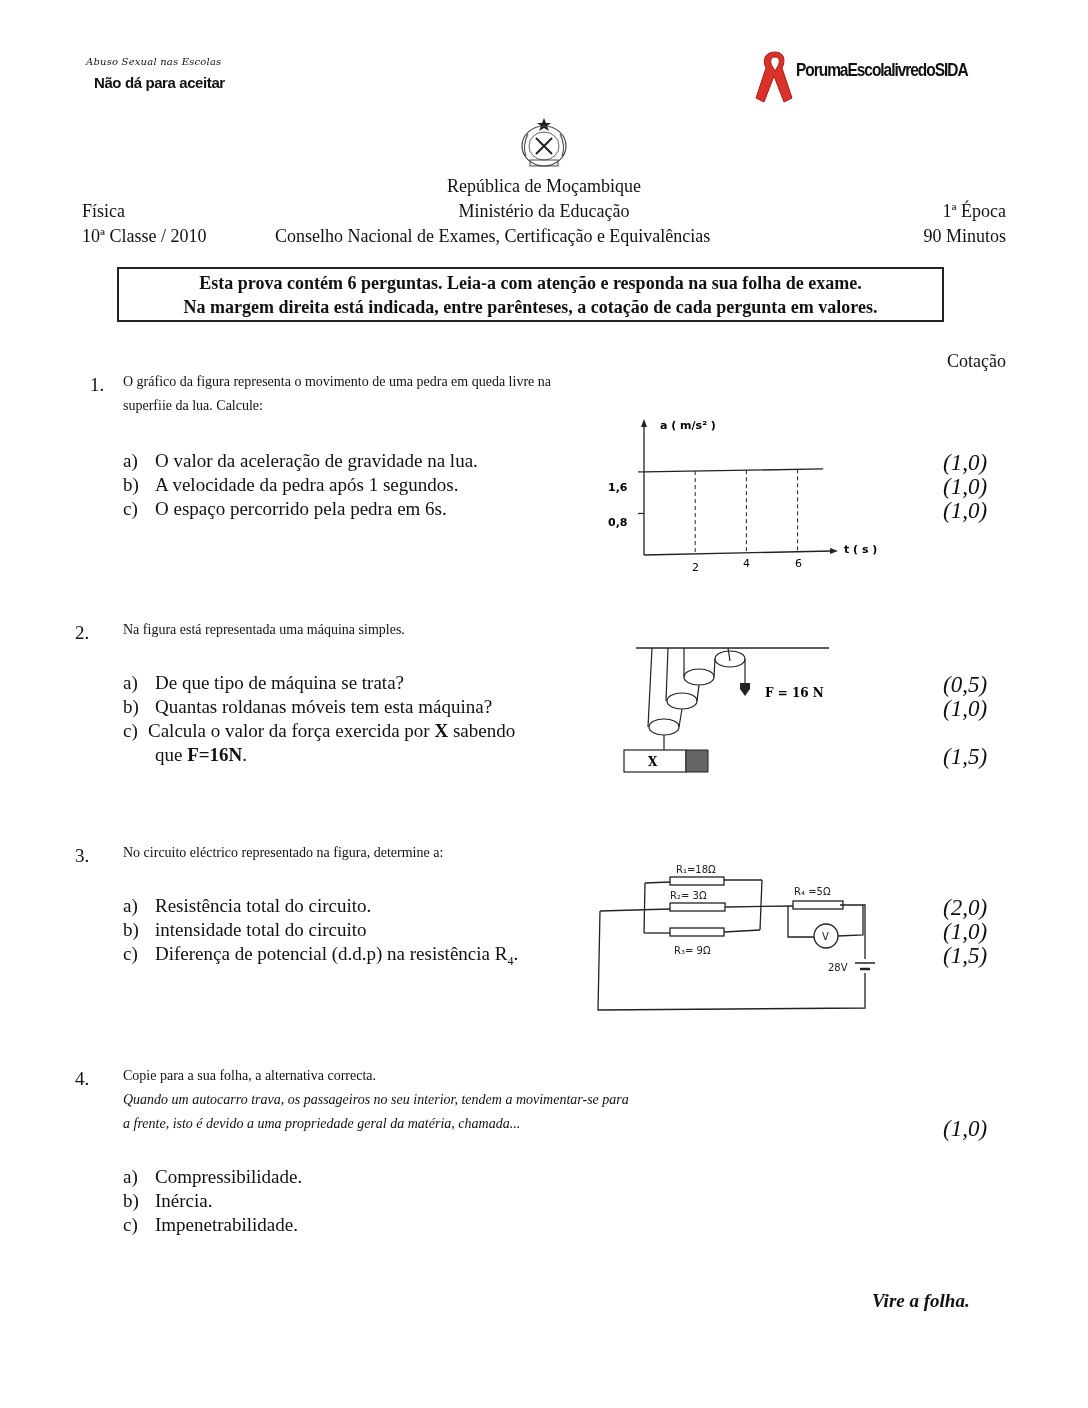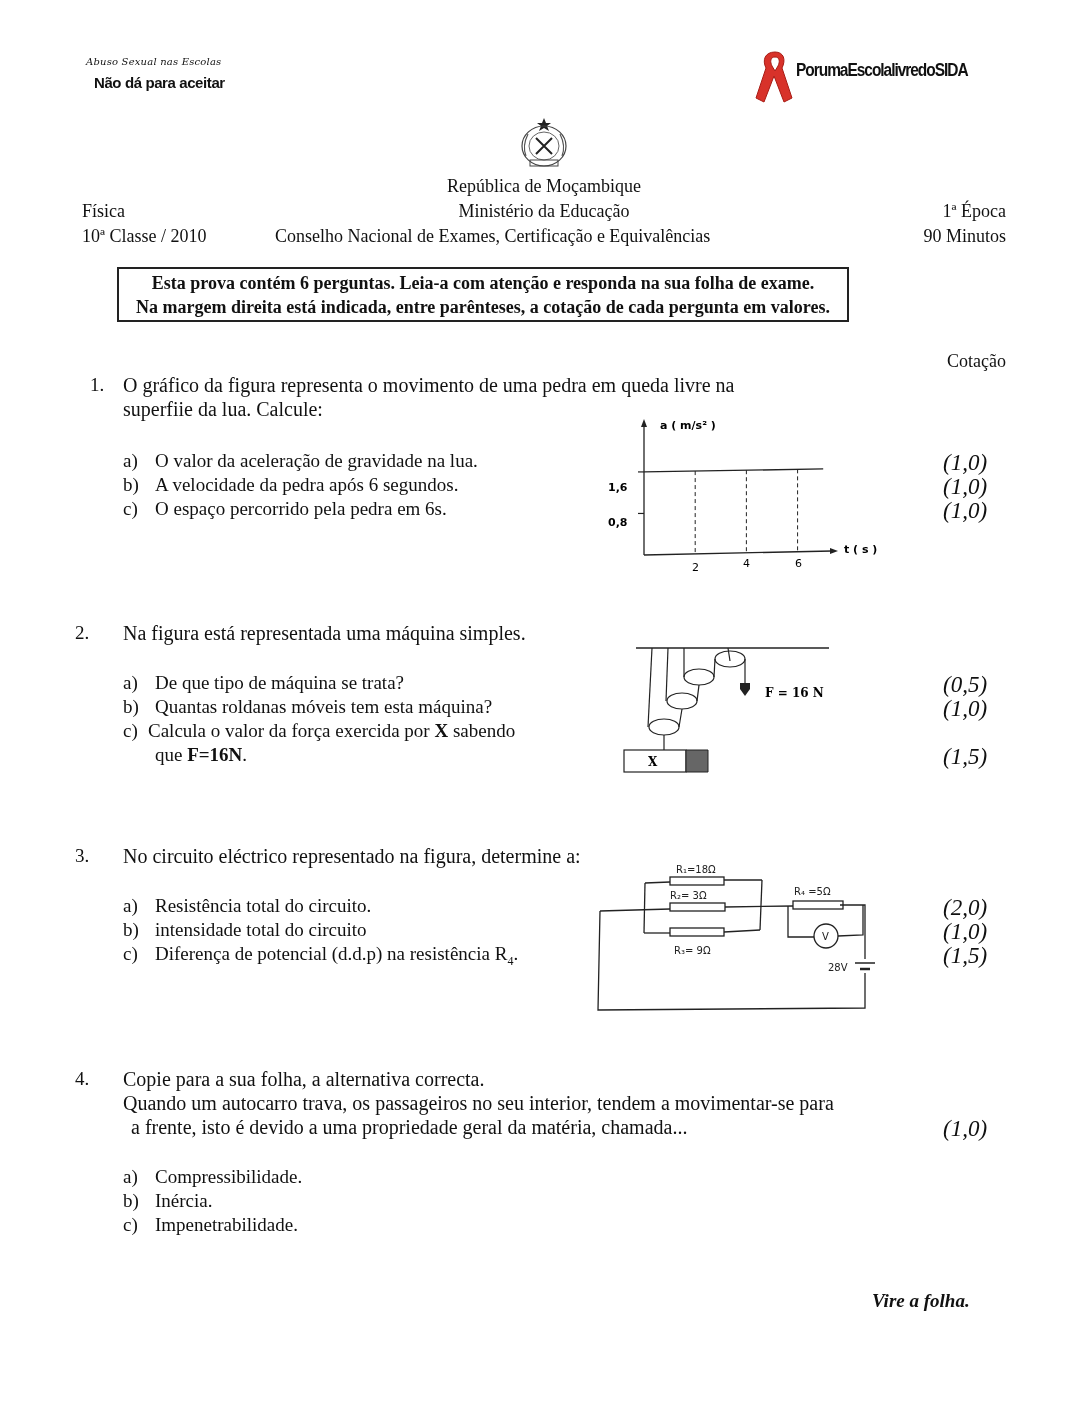--- a/index.html
+++ b/index.html
@@ -6,27 +6,27 @@
   body { width: 1088px; height: 1408px; position: relative; overflow: hidden;
          font-family: "Liberation Serif", "DejaVu Serif", serif; color: #111; }
   .abs { position: absolute; }
   .top-left-script { left: 86px; top: 56px; font-family: "DejaVu Serif", serif; font-style: italic; font-size: 10px; letter-spacing: 0.2px; }
   .top-left-bold { left: 94px; top: 74px; font-family: "Liberation Sans", sans-serif; font-weight: bold; font-size: 15px; letter-spacing: -0.4px; }
   .ribbon { left: 752px; top: 48px; width: 46px; height: 56px; }
   .campaign { left: 796px; top: 60px; font-family: "Liberation Sans", sans-serif; font-weight: bold; font-size: 18px; letter-spacing: -1.2px; transform: scaleX(0.86); transform-origin: left center; }
   .emblem { left: 516px; top: 116px; width: 56px; height: 58px; }
   .hdr { font-weight: normal; font-size: 18px; }
   .center { left: 0; width: 1088px; text-align: center; }
-  .notice-box { left: 117px; top: 267px; width: 732px; height: 55px; border: 2px solid #222; box-sizing: border-box;
+  .notice-box { left: 117px; top: 267px; width: 827px; height: 55px; border: 2px solid #222; box-sizing: border-box;
                 text-align: center; font-weight: bold; font-size: 18px; line-height: 24px; padding-top: 2px; }
   .q-num { font-size: 19px; }
-  .q-text { font-size: 20px; }
+  .q-text { font-size: 14px; }
   .sub { font-size: 19px; }
   .pts { font-size: 23px; font-style: italic; }
-  .it { }
+  .it { font-style: italic; }
   sub.small { font-size: 12px; }
 </style>
 </head>
 <body>
 
 <div class="abs top-left-script">Abuso Sexual nas Escolas</div>
 <div class="abs top-left-bold">Não dá para aceitar</div>
 
 <svg class="abs ribbon" viewBox="0 0 46 56">
   <path d="M23 4 C13 4 10 12 14 20 L4 50 L12 54 L22 28 L32 54 L40 50 L30 20 C34 12 32 4 23 4 Z M23 9 C28 9 28 14 26 18 L23 23 L20 18 C18 14 18 9 23 9 Z" fill="#d8322a" stroke="#a81c15" stroke-width="1"></path>
@@ -59,21 +59,21 @@
 
 <div class="abs q-num" style="left:90px; top:374px;">1.</div>
 <div class="abs q-text" style="left:123px; top:374px;">O gráfico da figura representa o movimento de uma pedra em queda livre na</div>
 <div class="abs q-text" style="left:123px; top:398px;">superfiie da lua. Calcule:</div>
 
 <div class="abs sub" style="left:123px; top:450px;">a)</div>
 <div class="abs sub" style="left:155px; top:450px;">O valor da aceleração de gravidade na lua.</div>
 <div class="abs pts" style="left:943px; top:450px;">(1,0)</div>
 
 <div class="abs sub" style="left:123px; top:474px;">b)</div>
-<div class="abs sub" style="left:155px; top:474px;">A velocidade da pedra após 6 segundos.</div>
+<div class="abs sub" style="left:155px; top:474px;">A velocidade da pedra após 1 segundos.</div>
 <div class="abs pts" style="left:943px; top:474px;">(1,0)</div>
 
 <div class="abs sub" style="left:123px; top:498px;">c)</div>
 <div class="abs sub" style="left:155px; top:498px;">O espaço percorrido pela pedra em 6s.</div>
 <div class="abs pts" style="left:943px; top:498px;">(1,0)</div>
 
 <svg id="q1-chart" class="abs" style="left:600px; top:405px;" width="300" height="180" viewBox="0 0 300 180">
   <g id="q1-axes">
       <line x1="44" y1="150" x2="44" y2="18" stroke="#222" stroke-width="1.3"></line>
       <polygon points="41,22 47,22 44,14" fill="#222"></polygon>
@@ -182,21 +182,21 @@
     <text x="84" y="99">R₃= 9Ω</text>
     <text x="204" y="40">R₄ =5Ω</text>
     <text x="232" y="85">V</text>
     <text x="238" y="116">28V</text>
   </g>
 </svg>
 
 <div class="abs q-num" style="left:75px; top:1068px;">4.</div>
 <div class="abs q-text" style="left:123px; top:1068px;">Copie para a sua folha, a alternativa correcta.</div>
 <div class="abs q-text it" style="left:123px; top:1092px;">Quando um autocarro trava, os passageiros no seu interior, tendem a movimentar-se para</div>
-<div class="abs q-text it" style="left:131px; top:1116px;text-align:right;">a frente, isto é devido a uma propriedade geral da matéria, chamada...</div>
+<div class="abs q-text it" style="left:123px; top:1116px;text-align:right;">a frente, isto é devido a uma propriedade geral da matéria, chamada...</div>
 <div class="abs pts" style="left:943px; top:1116px;">(1,0)</div>
 
 <div class="abs sub" style="left:123px; top:1166px;">a)</div>
 <div class="abs sub" style="left:155px; top:1166px;">Compressibilidade.</div>
 <div class="abs sub" style="left:123px; top:1190px;">b)</div>
 <div class="abs sub" style="left:155px; top:1190px;">Inércia.</div>
 <div class="abs sub" style="left:123px; top:1214px;">c)</div>
 <div class="abs sub" style="left:155px; top:1214px;">Impenetrabilidade.</div>
 
 <div class="abs" style="left:872px; top:1290px; font-size:19px; font-weight:bold; font-style:italic;">Vire a folha.</div>

